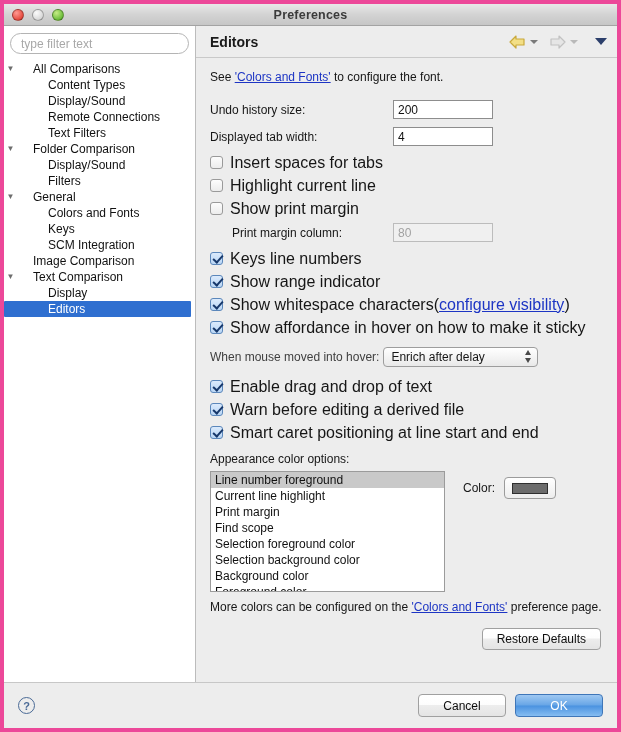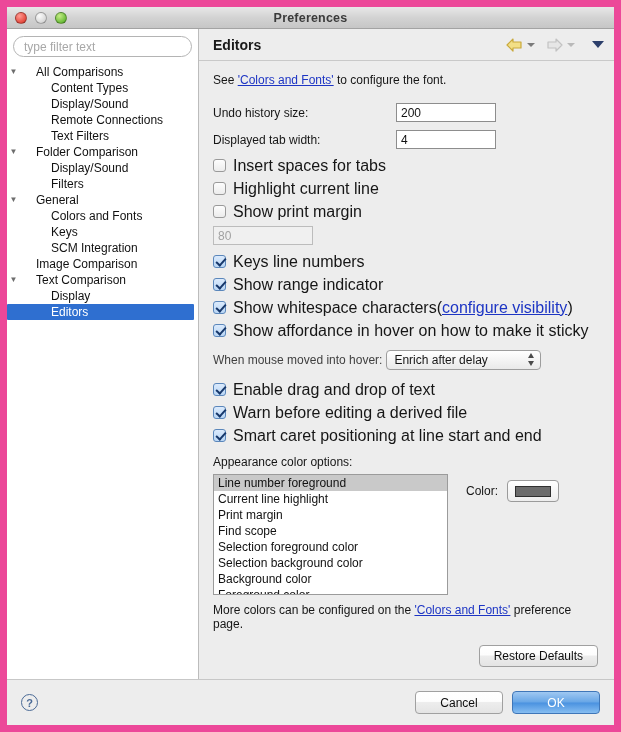--- a/index.html
+++ b/index.html
@@ -10,21 +10,21 @@
     overflow: hidden;
     font-family: "Liberation Sans", sans-serif;
     background: #ebebeb;
   }
 
   #window {
     position: relative;
     width: 621px;
     height: 732px;
     background: #ededed;
-    border: 7px solid #ec4899;
+    border: 4px solid #ec4899;
     display: flex;
     flex-direction: column;
   }
 
   
   #titlebar {
     position: relative;
     height: 22px;
     flex: 0 0 22px;
     background: linear-gradient(to bottom, #e8e8e8 0%, #d3d3d3 50%, #c6c6c6 100%);
@@ -516,20 +516,21 @@
             </div>
             <div class="check-row">
               <span class="cb"></span>
               <span>Highlight current line</span>
             </div>
             <div class="check-row">
               <span class="cb"></span>
               <span>Show print margin</span>
             </div>
             <div class="field-row">
+              <span class="field-label indented">Print margin column:</span>
               <input type="text" class="text-input disabled" disabled="" value="80" style="">
             </div>
           </div>
 
         <div id="group2-block">
             <div class="check-row">
               <span class="cb checked"></span>
               <span>Keys line numbers</span>
             </div>
             <div class="check-row">

